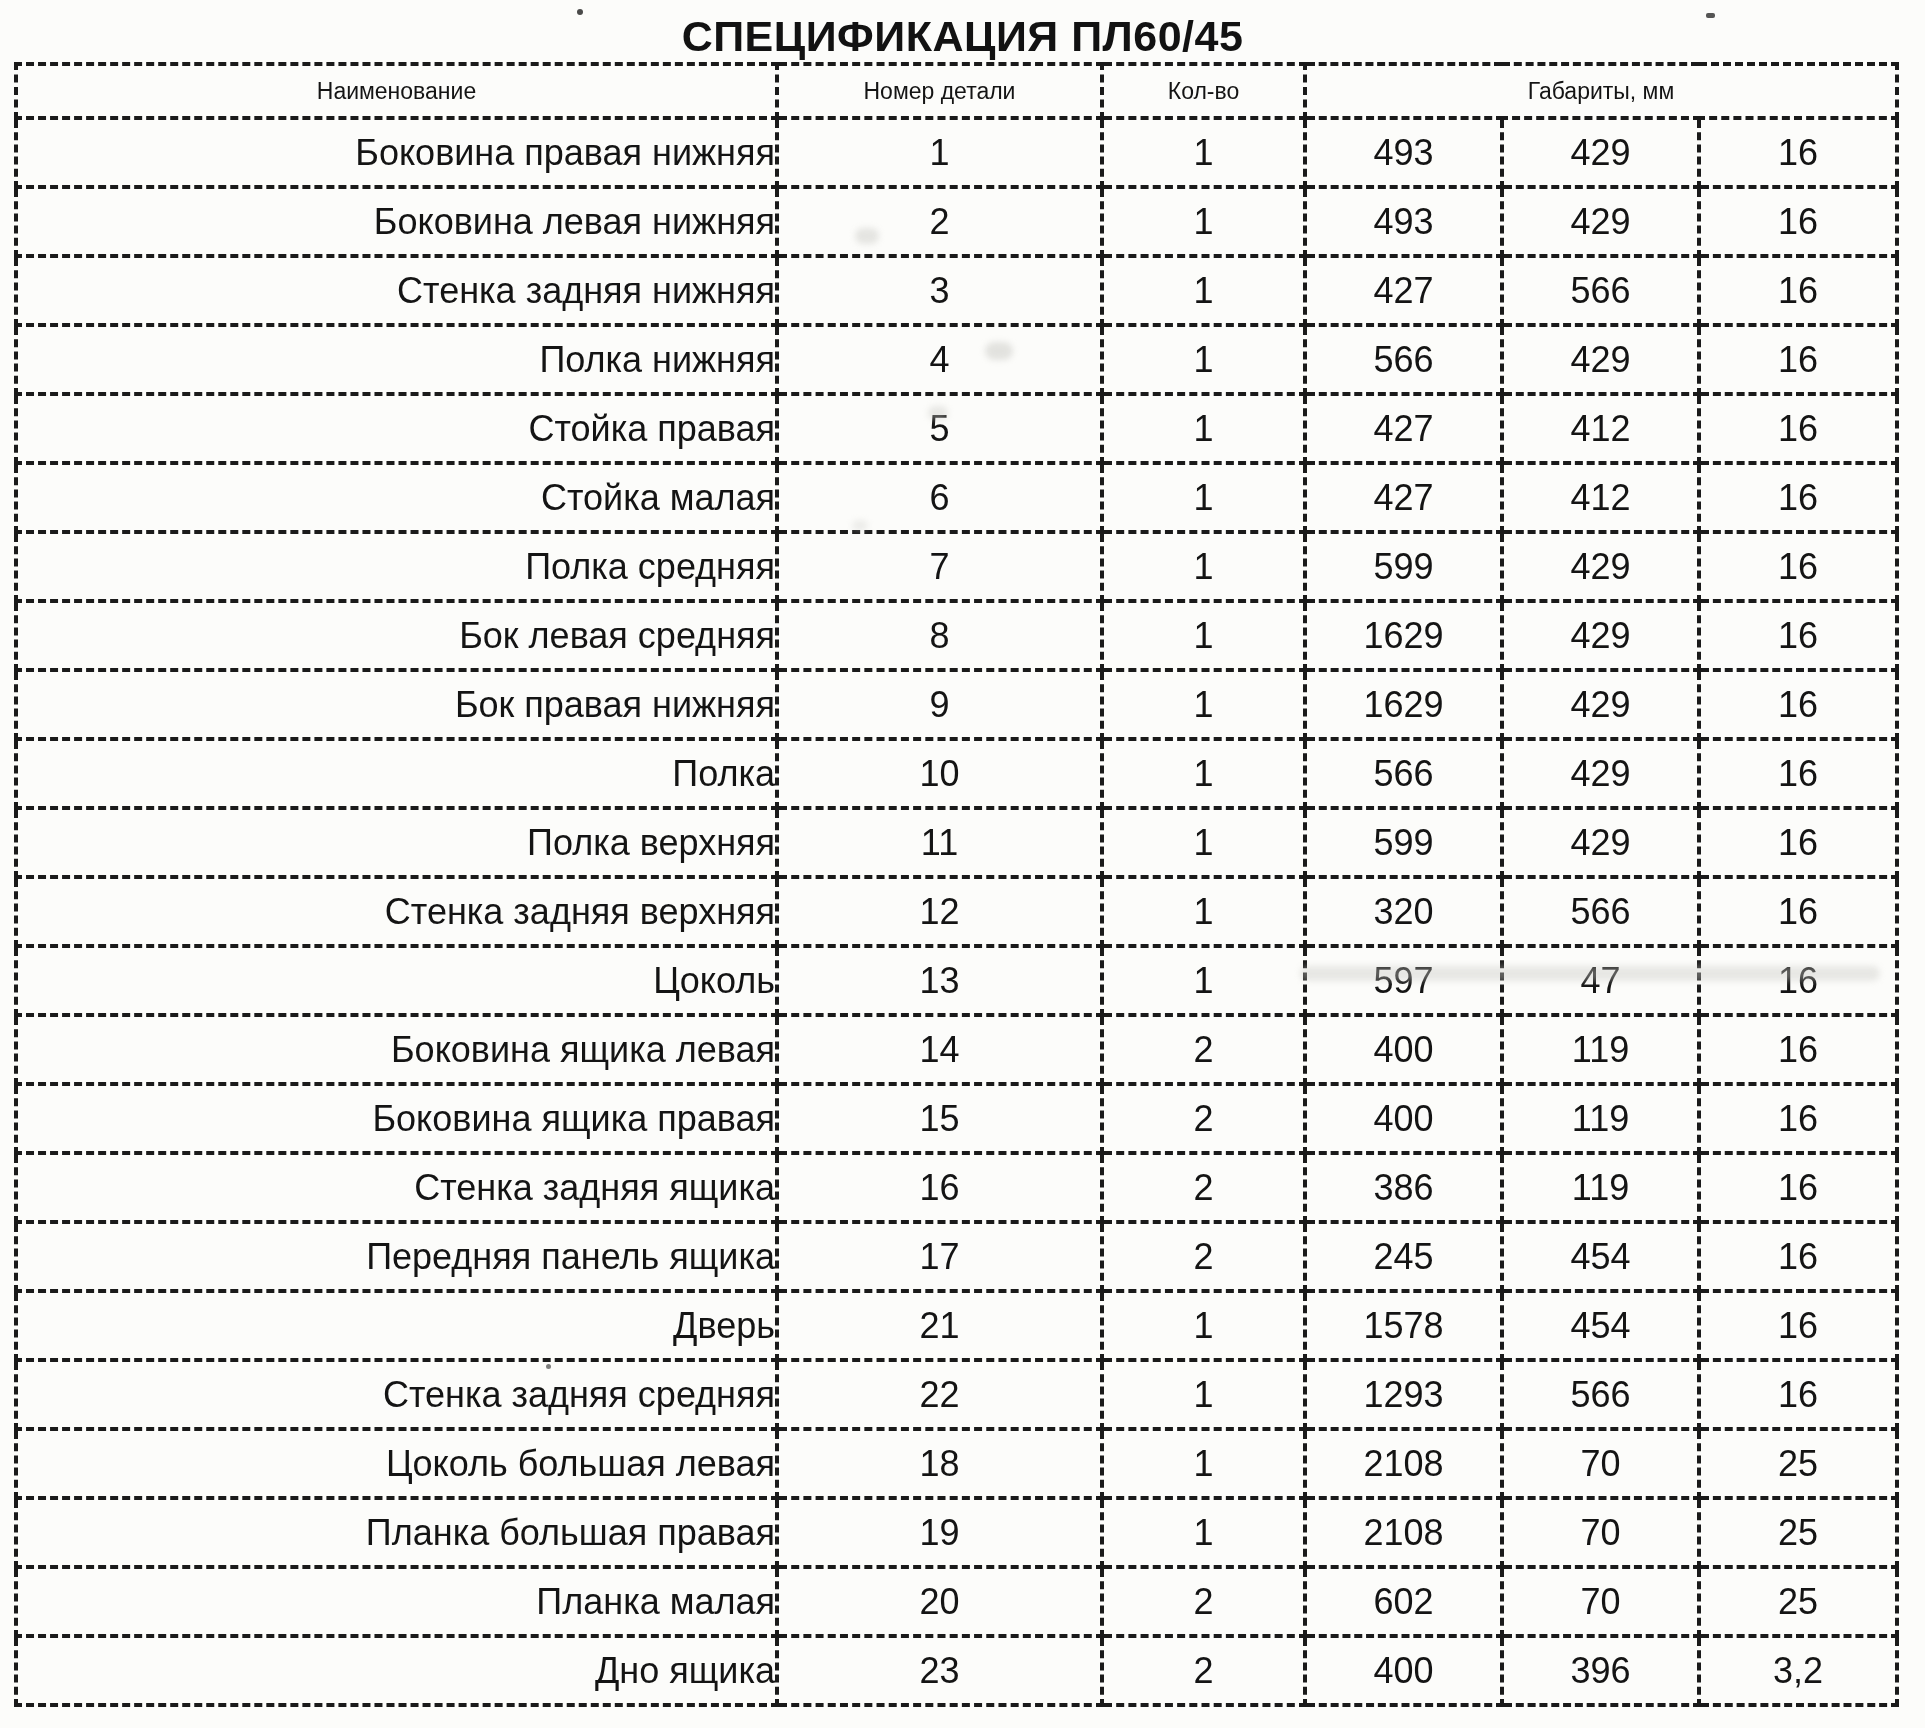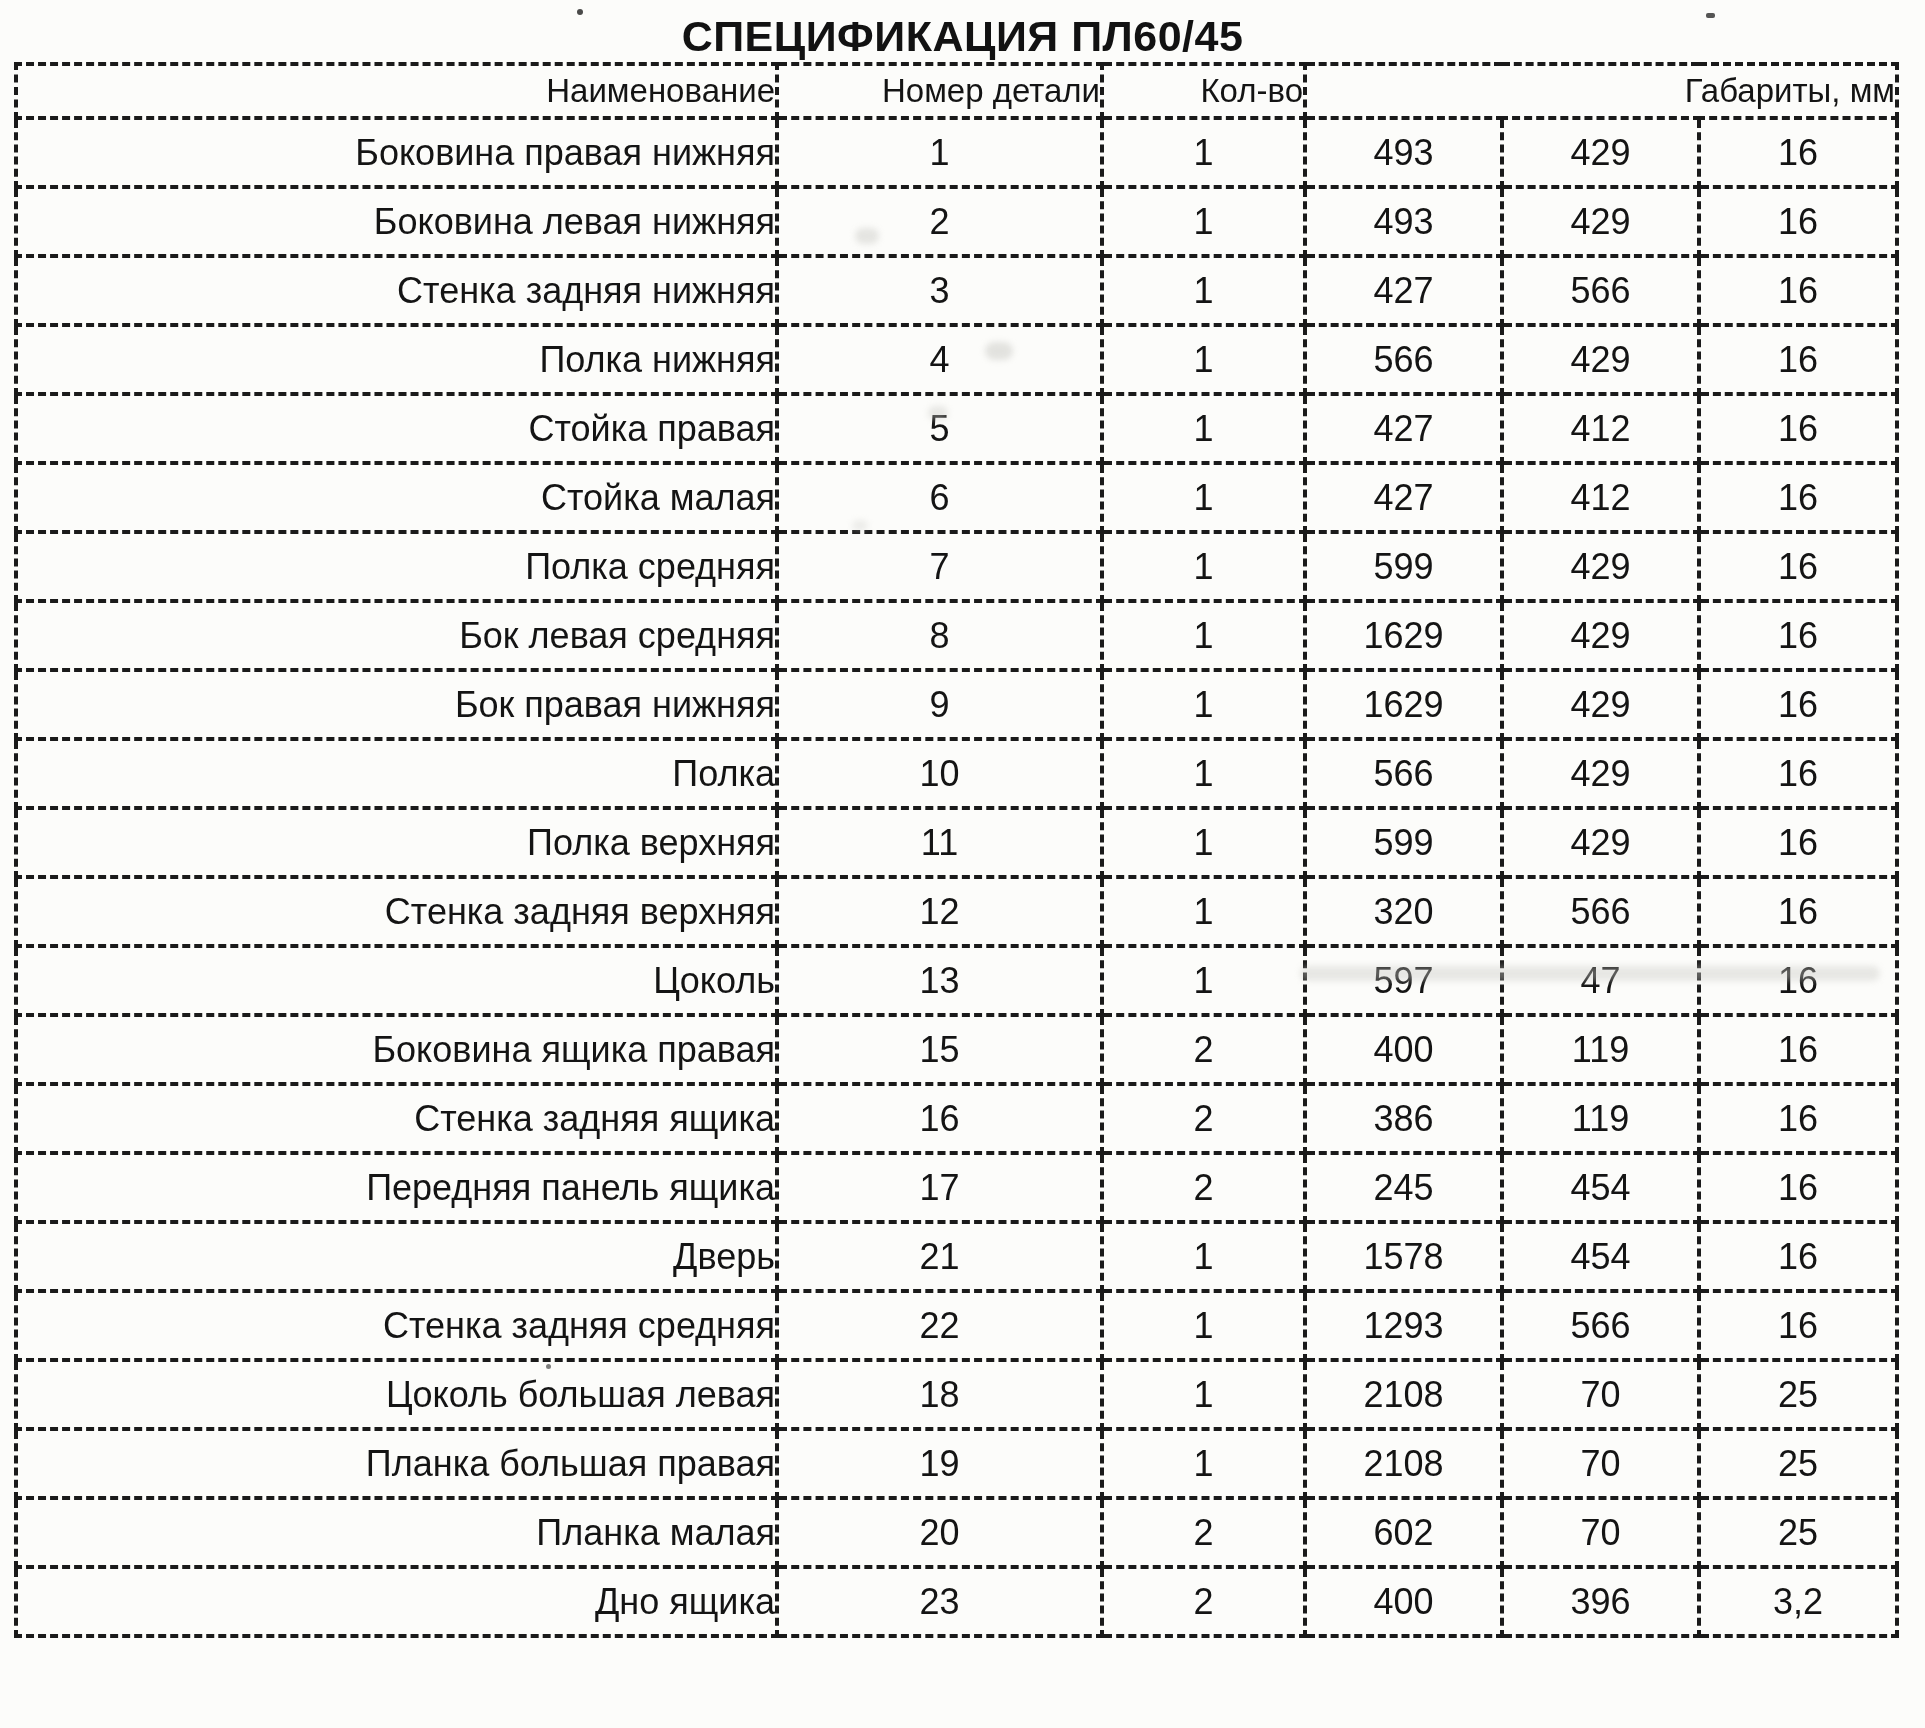--- a/index.html
+++ b/index.html
@@ -36,23 +36,23 @@
     table-layout: fixed;
   }
   .spec-table th, .spec-table td {
     border: 4px dashed #1a1a1a;
     vertical-align: middle;
     overflow: hidden;
     white-space: nowrap;
   }
   .spec-table th {
     height: 50px;
-    font-size: 33px;
+    font-size: 23px;
     font-weight: normal;
-    text-align: right;
+    text-align: center;
     padding: 0;
   }
   .spec-table td {
     height: 65px;
     font-size: 36px;
     padding: 0;
   }
   .spec-table td.name-cell {
     text-align: right;
     padding-left: 10px;
@@ -196,20 +196,28 @@
         </tr>
         <tr>
           <td class="name-cell">Цоколь</td>
           <td class="num-cell">13</td>
           <td class="num-cell">1</td>
           <td class="num-cell">597</td>
           <td class="num-cell">47</td>
           <td class="num-cell">16</td>
         </tr>
         <tr>
+          <td class="name-cell">Боковина ящика левая</td>
+          <td class="num-cell">14</td>
+          <td class="num-cell">2</td>
+          <td class="num-cell">400</td>
+          <td class="num-cell">119</td>
+          <td class="num-cell">16</td>
+        </tr>
+        <tr>
           <td class="name-cell">Боковина ящика правая</td>
           <td class="num-cell">15</td>
           <td class="num-cell">2</td>
           <td class="num-cell">400</td>
           <td class="num-cell">119</td>
           <td class="num-cell">16</td>
         </tr>
         <tr>
           <td class="name-cell">Стенка задняя ящика</td>
           <td class="num-cell">16</td>

